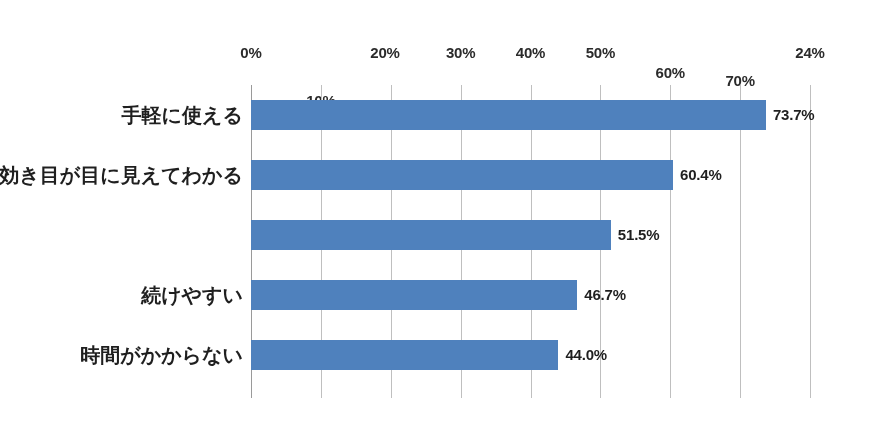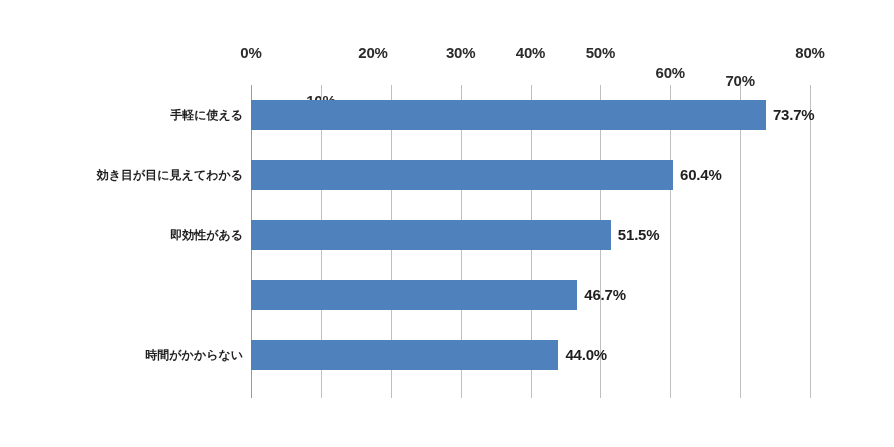--- a/index.html
+++ b/index.html
@@ -107,41 +107,41 @@
     top: 85px;
     width: 243px;
     height: 313px;
   }
   .category-label {
     position: absolute;
     right: 0;
     height: 60px;
     line-height: 60px;
     text-align: right;
-    font-size: 12px;
+    font-size: 20px;
     font-weight: bold;
     color: #1f1f1f;
     white-space: nowrap;
   }
 </style>
 </head>
 <body>
 
 <div id="chart-root">
 
   <div class="axis-labels">
       <div class="axis-tick-label" style="left: 251px;">0%</div>
       <div class="axis-tick-label" style="left: 320.875px; margin-top: 48px;">10%</div>
-      <div class="axis-tick-label" style="left: 373px;">20%</div>
+      <div class="axis-tick-label" style="left: 385px;">20%</div>
       <div class="axis-tick-label" style="left: 460.625px;">30%</div>
       <div class="axis-tick-label" style="left: 530.5px;">40%</div>
       <div class="axis-tick-label" style="left: 600.375px;">50%</div>
       <div class="axis-tick-label" style="left: 670.25px; margin-top: 20px;">60%</div>
       <div class="axis-tick-label" style="left: 740.125px; margin-top: 28px;">70%</div>
-      <div class="axis-tick-label" style="left: 810px;">80%</div>
+      <div class="axis-tick-label" style="left: 810px;">24%</div>
     </div>
 
   <div class="category-axis-line"></div>
 
   <div class="plot-area">
     <div class="gridlines">
         <div class="gridline" style="left: 69.875px;"></div>
         <div class="gridline" style="left: 139.75px;"></div>
         <div class="gridline" style="left: 209.625px;"></div>
         <div class="gridline" style="left: 279.5px;"></div>
@@ -170,17 +170,17 @@
         <div class="bar-row" style="top: 240px; padding-left: 16px;">
           <div class="bar" style="width: 307.45px; background: rgb(79, 129, 189);"></div>
           <div class="bar-value-label" style="left: 307.45px;">44.0%</div>
         </div>
       </div>
   </div>
 
   <div class="category-labels">
       <div class="category-label" style="top: 0px;">手軽に使える</div>
       <div class="category-label" style="top: 60px;">効き目が目に見えてわかる</div>
-      <div class="category-label" style="top: 120px;">即効性がある</div>
+      <div class="category-label" style="top: 180px;">続けやすい</div>
       <div class="category-label" style="top: 240px;">時間がかからない</div>
     </div>
 
 </div>
 
 </body></html>

